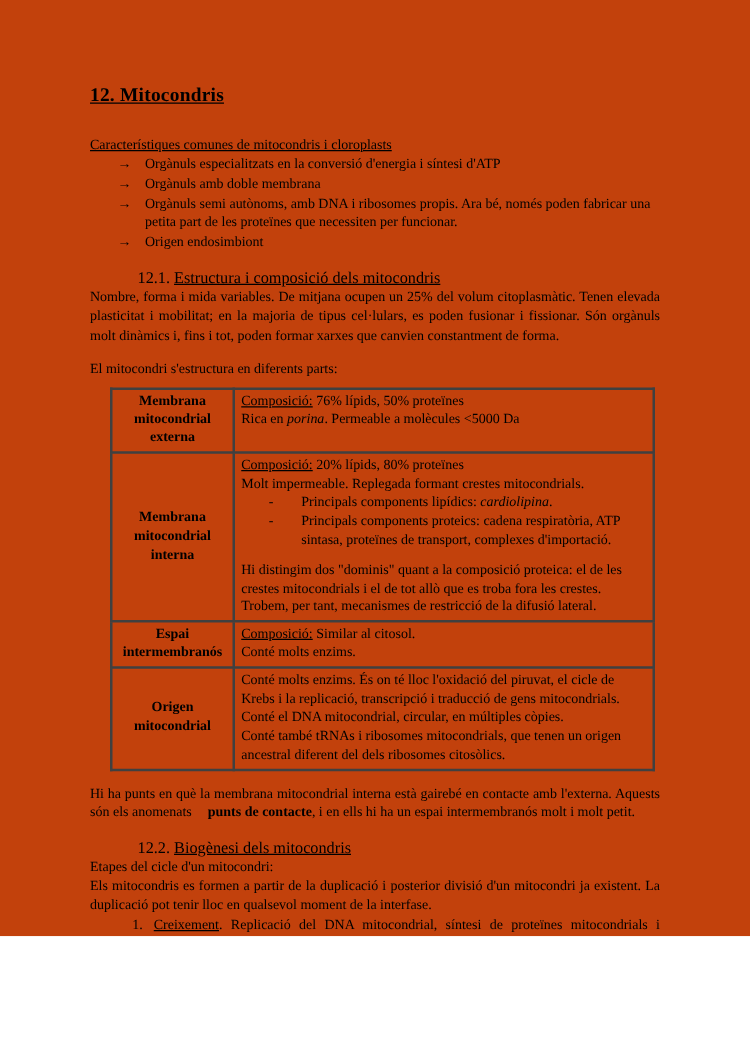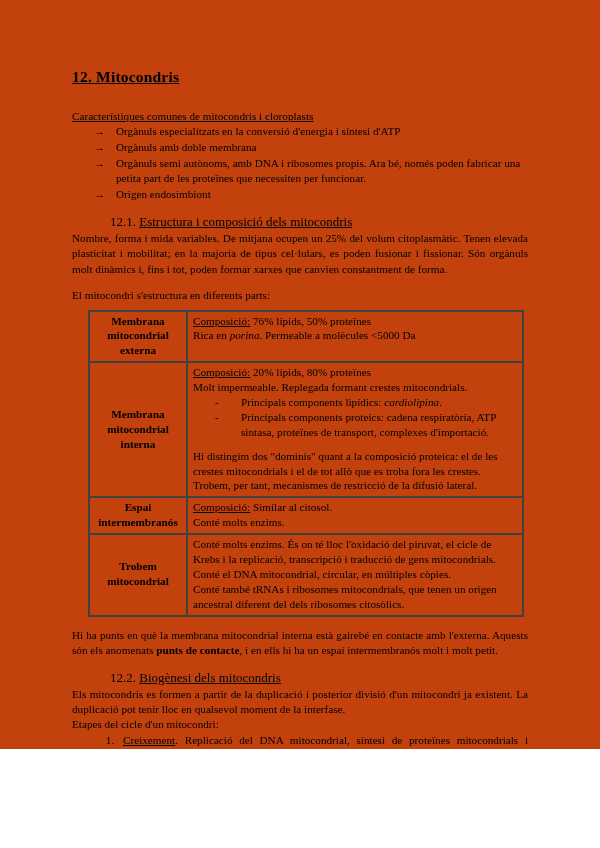--- a/index.html
+++ b/index.html
@@ -110,21 +110,21 @@
     font-weight: bold;
     padding-left: 2px;
     padding-right: 2px;
   }
   table.parts td.content {
     vertical-align: top;
     padding-top: 2px;
   }
   .u { text-decoration: underline; }
   .i { font-style: italic; }
-  .b { font-weight: bold; }
+  .b { font-weight: bold; margin-left: 10px; }
   ul.dash-list {
     list-style: none;
     margin: 0;
     padding: 0 0 0 22px;
   }
   ul.dash-list > li {
     position: relative;
     padding-left: 26px;
     margin-top: 0;
   }
@@ -216,44 +216,44 @@
         <td class="label">Espai intermembranós</td>
         <td class="content">
           <div>
             <span class="u">Composició:</span><span> Similar al citosol.</span>
           </div>
           <div>Conté molts enzims.</div>
         </td>
       </tr>
 
       <tr>
-        <td class="label">Trobem mitocondrial</td>
+        <td class="label">Origen mitocondrial</td>
         <td class="content">
           <div>Conté molts enzims. És on té lloc l'oxidació del piruvat, el cicle de Krebs i la replicació, transcripció i traducció de gens mitocondrials.</div>
           <div>Conté el DNA mitocondrial, circular, en múltiples còpies.</div>
           <div>Conté també tRNAs i ribosomes mitocondrials, que tenen un origen ancestral diferent del dels ribosomes citosòlics.</div>
         </td>
       </tr>
     </tbody>
   </table>
 
   <div class="gap"></div>
 
   <p class="body">
     <span>Hi ha punts en què la membrana mitocondrial interna està gairebé en contacte amb l'externa. Aquests són els anomenats </span><span class="b">punts de contacte</span><span>, i en ells hi ha un espai intermembranós molt i molt petit.</span>
   </p>
 
   <div class="subsection">
     <span class="num">12.2.</span>
     <span class="section-underline">Biogènesi dels mitocondris</span>
   </div>
 
+  <p class="body nojust">Etapes del cicle d'un mitocondri:</p>
+
   <p class="body">Els mitocondris es formen a partir de la duplicació i posterior divisió d'un mitocondri ja existent. La duplicació pot tenir lloc en qualsevol moment de la interfase.</p>
 
-  <p class="body nojust">Etapes del cicle d'un mitocondri:</p>
-
   <ol class="num-list">
     <li>
       <span class="u">Creixement</span><span>. Replicació del DNA mitocondrial, síntesi de proteïnes mitocondrials i importació de proteïnes del citosol i lípids del REL.</span>
     </li>
   </ol>
 
 </div>
 
 </body></html>

